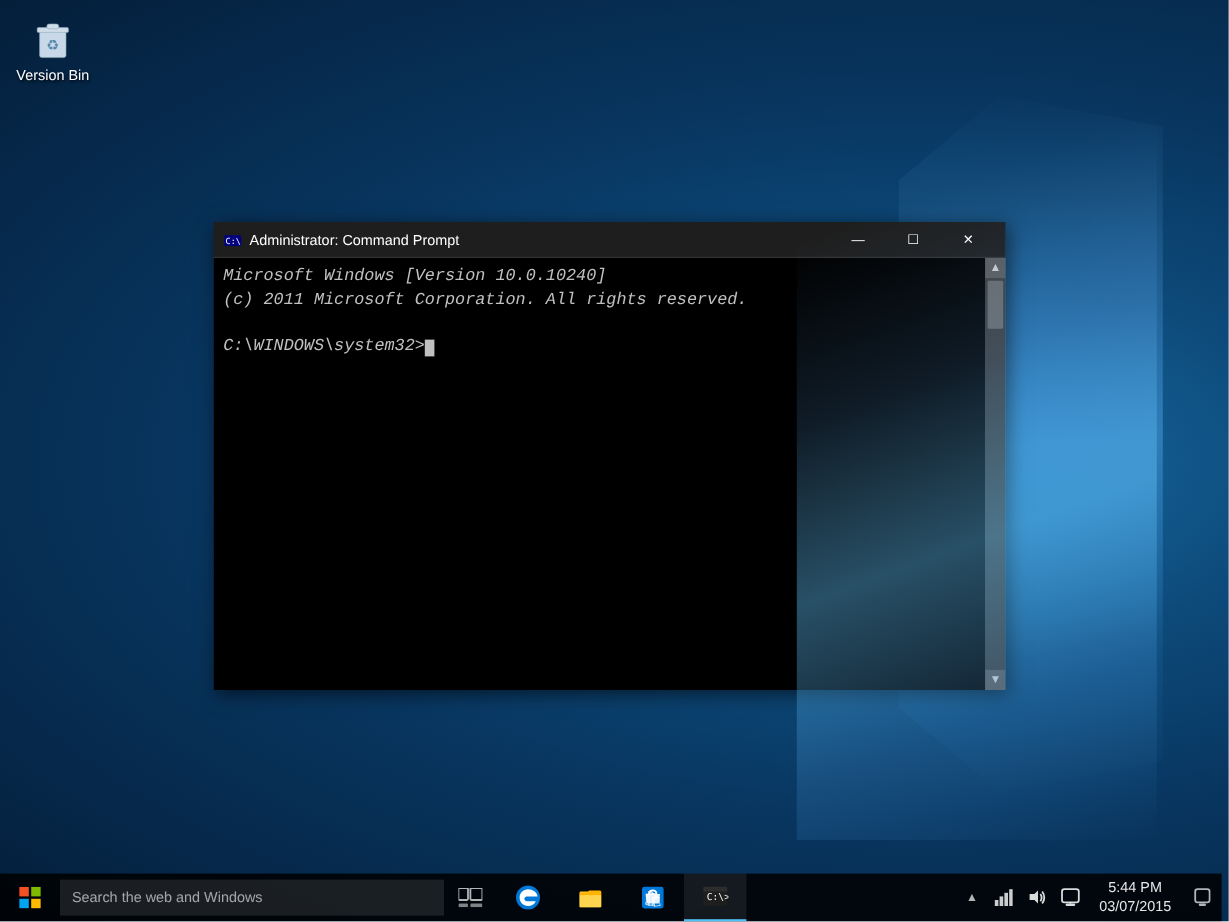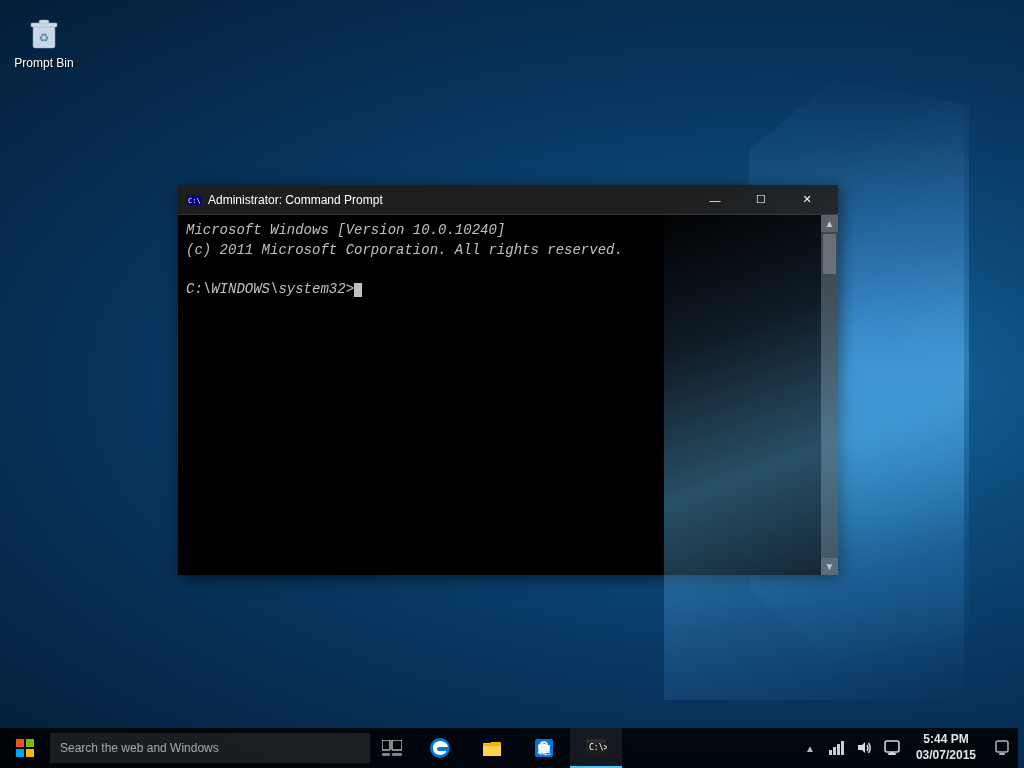--- a/index.html
+++ b/index.html
@@ -354,21 +354,20 @@
 
     
     .tray-clock {
       display: flex;
       flex-direction: column;
       align-items: center;
       justify-content: center;
       padding: 0 10px;
       height: 40px;
       cursor: pointer;
-      font-weight: bold;
     }
 
     .tray-time {
       color: rgba(255,255,255,0.9);
       font-size: 12px;
       line-height: 1.3;
     }
 
     .tray-date {
       color: rgba(255,255,255,0.9);
@@ -398,21 +397,21 @@
     <svg class="recycle-icon" viewBox="0 0 40 40" xmlns="http://www.w3.org/2000/svg">
 
       <rect x="9" y="14" width="22" height="22" rx="2" fill="#c8d8e8" stroke="#8aabb8" stroke-width="0.5"></rect>
 
       <rect x="7" y="11" width="26" height="4" rx="1" fill="#d0dce8" stroke="#8aabb8" stroke-width="0.5"></rect>
 
       <rect x="15" y="8" width="10" height="4" rx="2" fill="#d0dce8" stroke="#8aabb8" stroke-width="0.5"></rect>
 
       <text x="20" y="30" text-anchor="middle" font-size="12" fill="#5588aa">♻</text>
     </svg>
-    <span class="desktop-icon-label">Prompt Bin</span>
+    <span class="desktop-icon-label">Version Bin</span>
   </div>
 
   <div class="cmd-window">
 
     <div class="cmd-titlebar">
 
       <svg class="cmd-titlebar-icon" viewBox="0 0 16 16">
         <rect width="16" height="16" fill="#1e1e1e"></rect>
         <rect x="1" y="4" width="14" height="9" rx="1" fill="#000080"></rect>
         <text x="2" y="11" font-size="7" fill="white" font-family="monospace">C:\</text>

